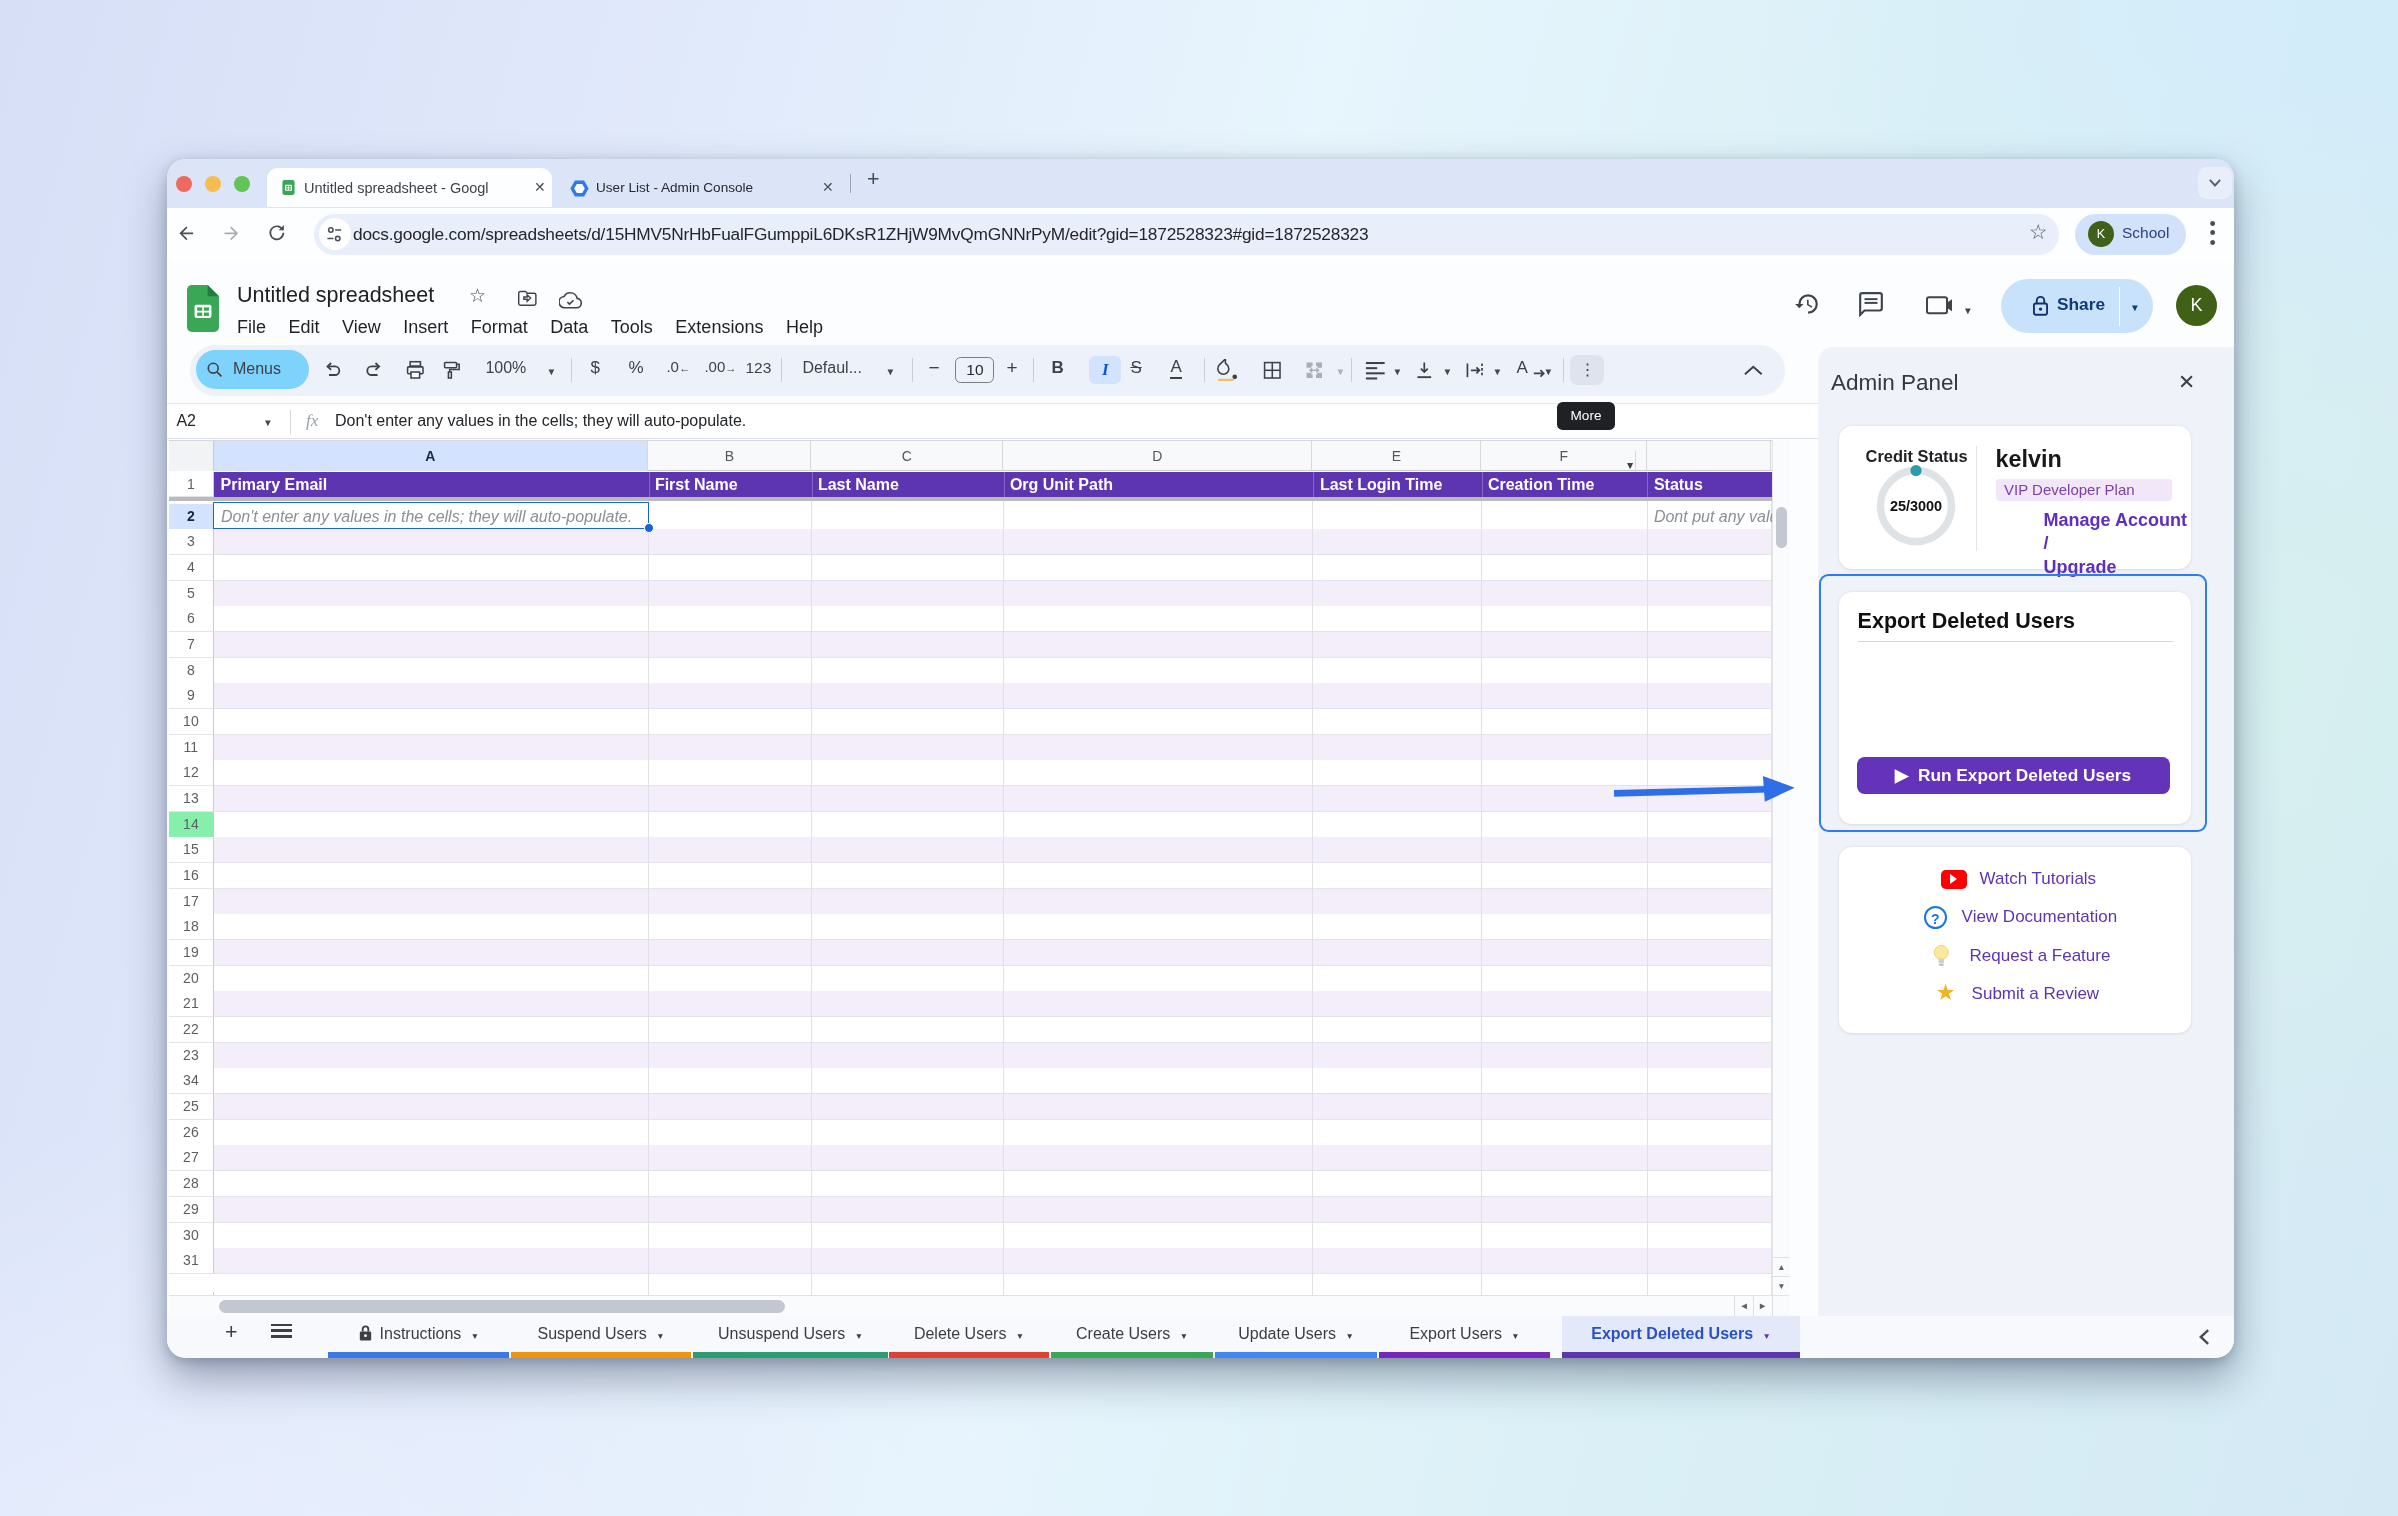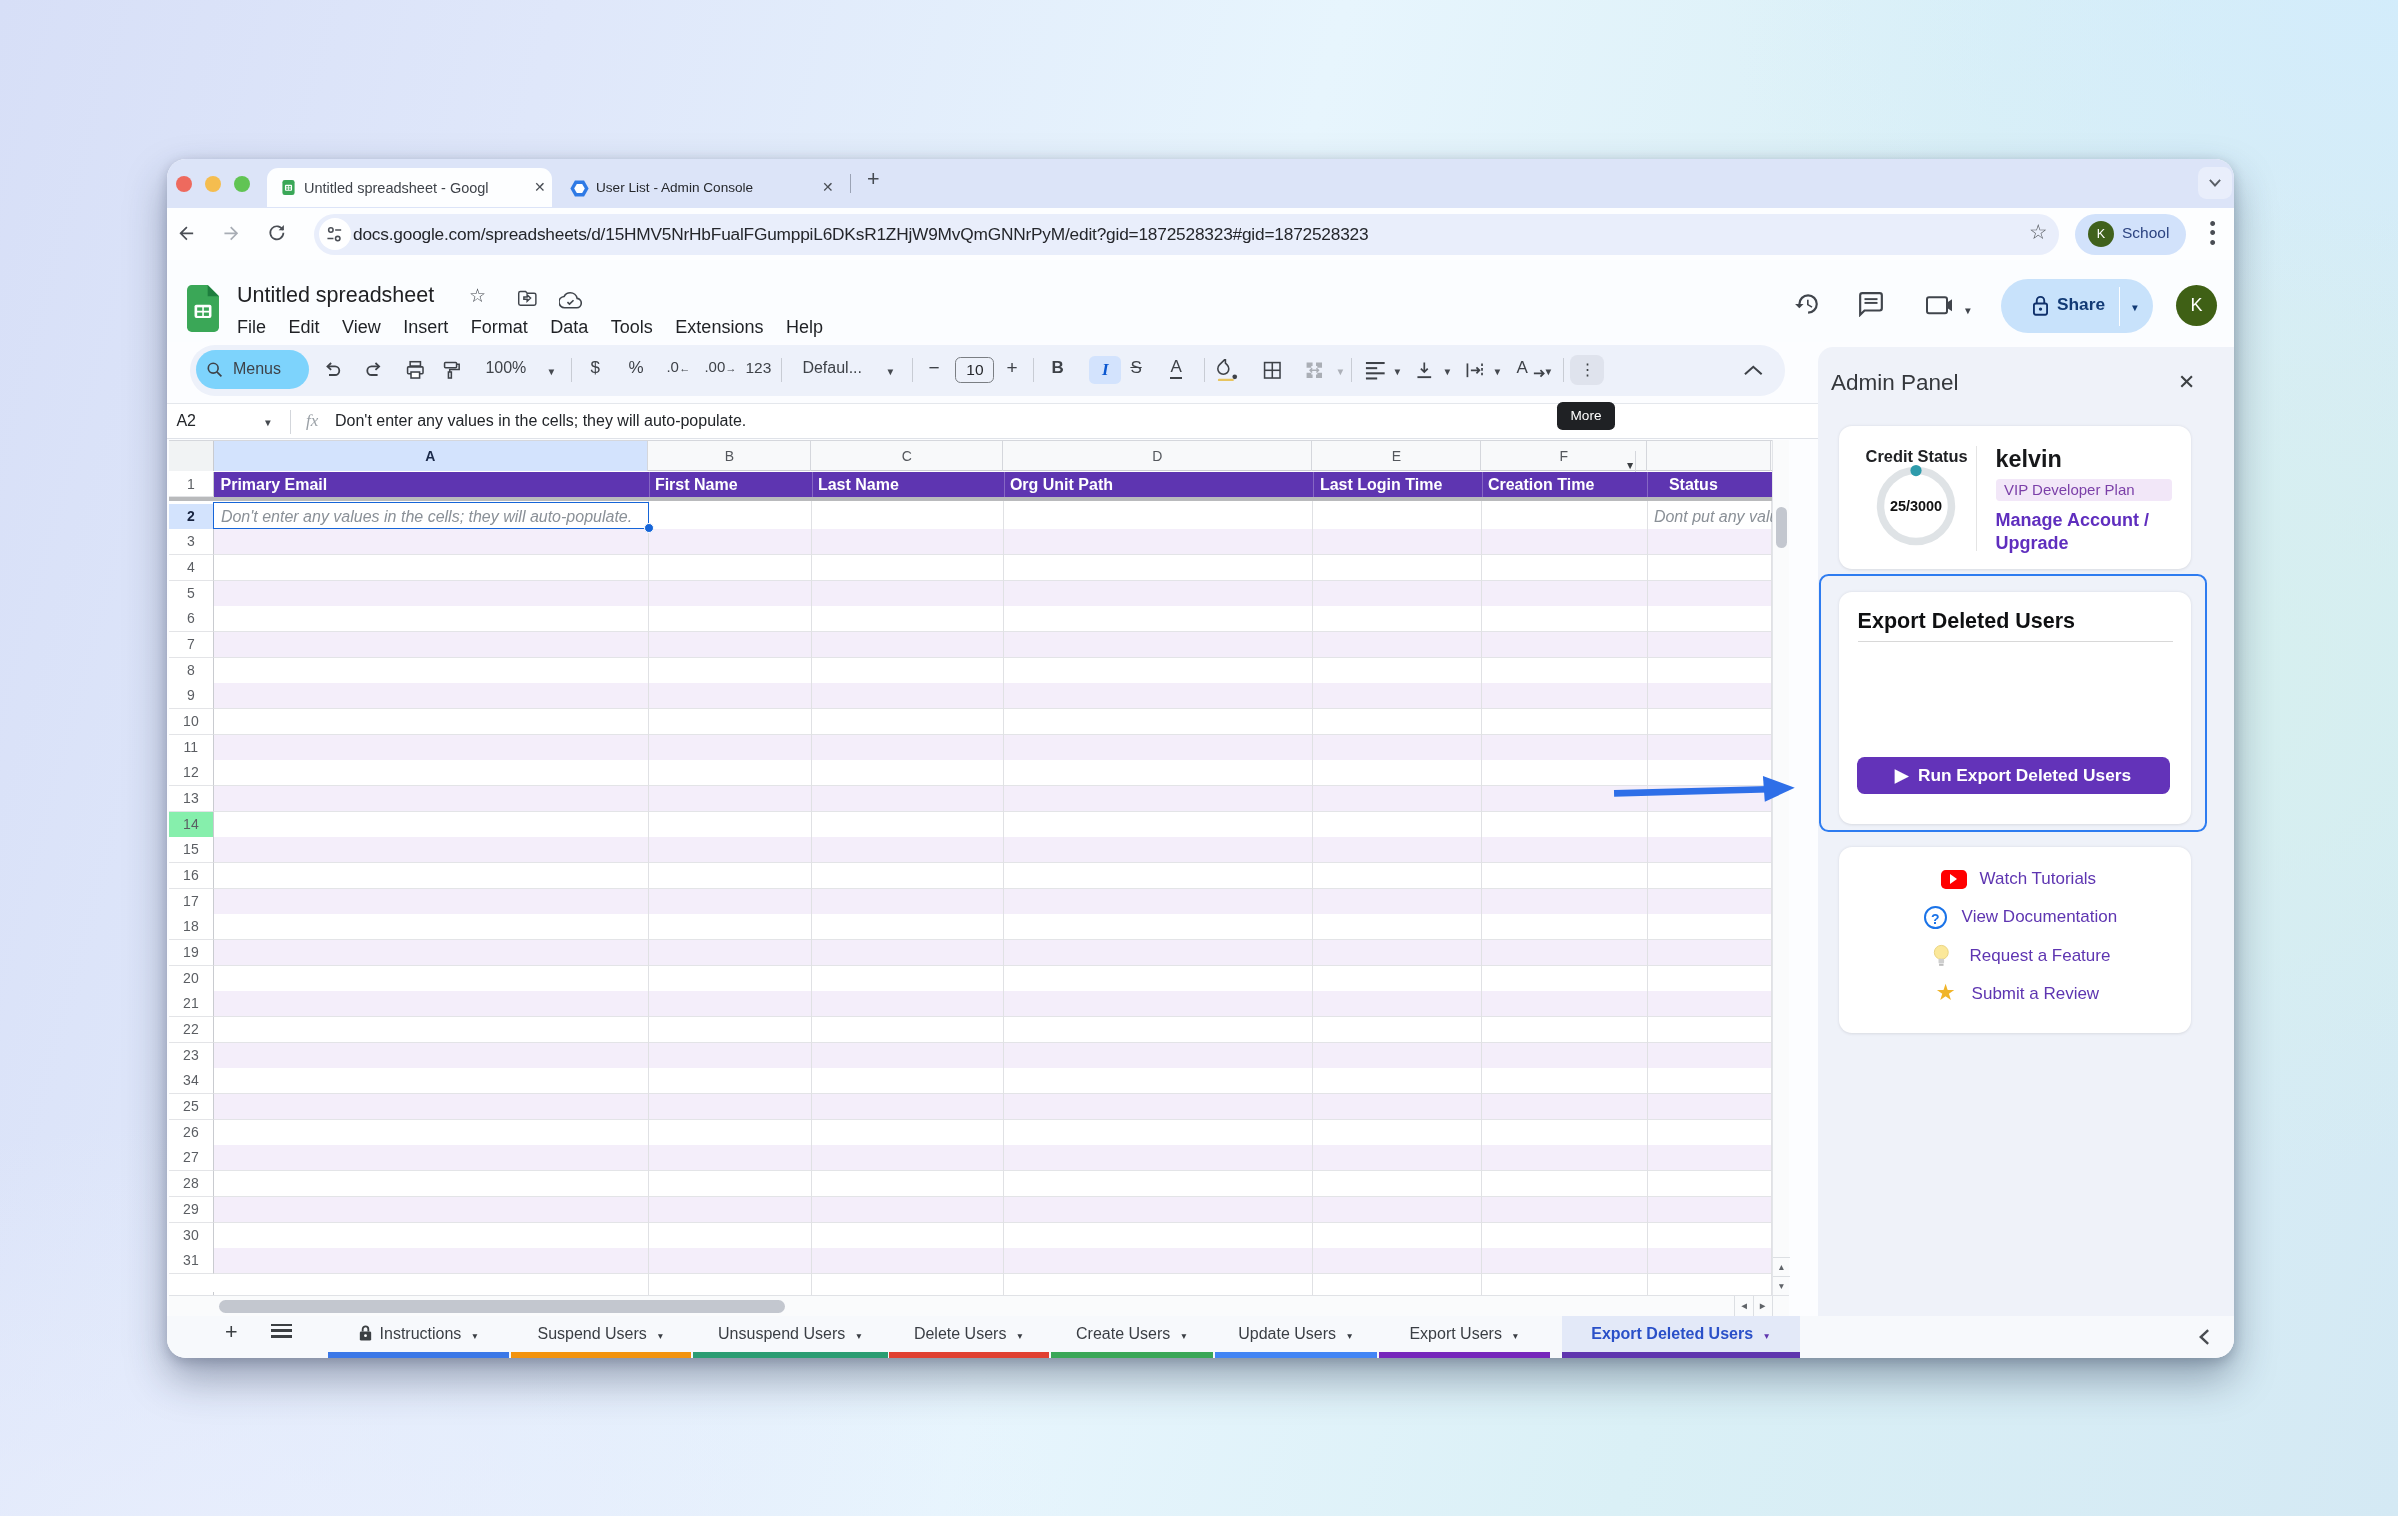--- a/index.html
+++ b/index.html
@@ -60,21 +60,21 @@
   .gut { position:absolute; left:0; width:45px; text-align:center; font-size:14px; color:#5b5e63; background:#fff; border-right:0.9px solid #c9cbd0; border-bottom:0.9px solid #e3e4e7; overflow:hidden; }
   .cellrow { position:absolute; left:45px; width:1558px; border-bottom:0.9px solid #e3e4e7; }
   .vline { position:absolute; top:61px; width:0.9px; height:795px; background:#e0e1e4; }
   
   .vscroll { position:absolute; left:1605px; top:281px; width:17px; height:855px; background:#fafbfc; border-left:0.9px solid #e3e5e9; }
   .hscroll { position:absolute; left:1.9px; top:1136px; width:1620px; height:20.6px; background:#fafbfc; border-top:0.9px solid #e0e2e6; }
   .thumb { position:absolute; background:#c3c7cf; border-radius:6.6px; }
   
   .sidebar { position:absolute; left:1651px; top:188px; width:416px; height:969px; background:#eff2f9; border-radius:15px 0 0 0; }
   .card { position:absolute; left:20.6px; width:352px; background:#fff; border-radius:13px; box-shadow:0 0.9px 2.8px rgba(60,64,67,.13); }
-  .purplelink { color:#5f2ebe; font-weight:bold; }
+  .purplelink { color:#5f2ebe; font-weight:bold;margin-left:48px; }
   .runbtn { position:absolute; left:18px; top:165px; width:313px; height:37px; background:#6333b9; border-radius:7.5px; color:#fff; font-weight:bold; font-size:17.3px; text-align:center; line-height:37px; }
   .helprow { position:absolute; left:0; width:100%; height:28px; color:#5e35b1; font-size:17px; }
   
   .btabs { position:absolute; left:0; top:1157px; width:100%; height:42px; background:#f7f9fc; }
   .strip { position:absolute; top:36px; height:5.6px; }
   .btab { position:absolute; top:0; height:36px; line-height:36px; font-size:16px; color:#3a3e44; text-align:center; white-space:nowrap; }
   .btab .caret { font-size:8.4px; color:#3a3e44; margin-left:9.4px; }
 </style>
 </head>
 <body>
@@ -304,21 +304,21 @@
 <div style="left:1478px;width:124px;"></div>
 <div style="position:absolute;left:1456px;top:10.3px;font-size:10.3px;color:#3c4043;">▼</div>
 </div>
 <div class="rowpurple" style="left:45px;top:32px;width:1558px;height:25px;">
 <div style="position:absolute;left:6.6px;top:0;line-height:25px;">Primary Email</div>
 <div style="position:absolute;left:441px;top:0;line-height:25px;">First Name</div>
 <div style="position:absolute;left:604px;top:0;line-height:25px;">Last Name</div>
 <div style="position:absolute;left:796px;top:0;line-height:25px;">Org Unit Path</div>
 <div style="position:absolute;left:1106px;top:0;line-height:25px;">Last Login Time</div>
 <div style="position:absolute;left:1274px;top:0;line-height:25px;">Creation Time</div>
-<div style="position:absolute;left:1440px;top:0;line-height:25px;margin-left:15px;">Status</div>
+<div style="position:absolute;left:1440px;top:0;line-height:25px;">Status</div>
 <div style="position:absolute;left:435px;top:0;width:0.9px;height:25px;background:rgba(255,255,255,.25);"></div>
 <div style="position:absolute;left:598px;top:0;width:0.9px;height:25px;background:rgba(255,255,255,.25);"></div>
 <div style="position:absolute;left:790px;top:0;width:0.9px;height:25px;background:rgba(255,255,255,.25);"></div>
 <div style="position:absolute;left:1099px;top:0;width:0.9px;height:25px;background:rgba(255,255,255,.25);"></div>
 <div style="position:absolute;left:1268px;top:0;width:0.9px;height:25px;background:rgba(255,255,255,.25);"></div>
 <div style="position:absolute;left:1433px;top:0;width:0.9px;height:25px;background:rgba(255,255,255,.25);"></div>
 </div>
 <div class="gut" style="top:32px;height:25px;line-height:25px;">1</div>
 <div class="greybar"></div>
 <div class="gut" style="top:64px;height:26px;line-height:25px;background:#d3e3fd;font-weight:bold;color:#17233f;">2</div>

